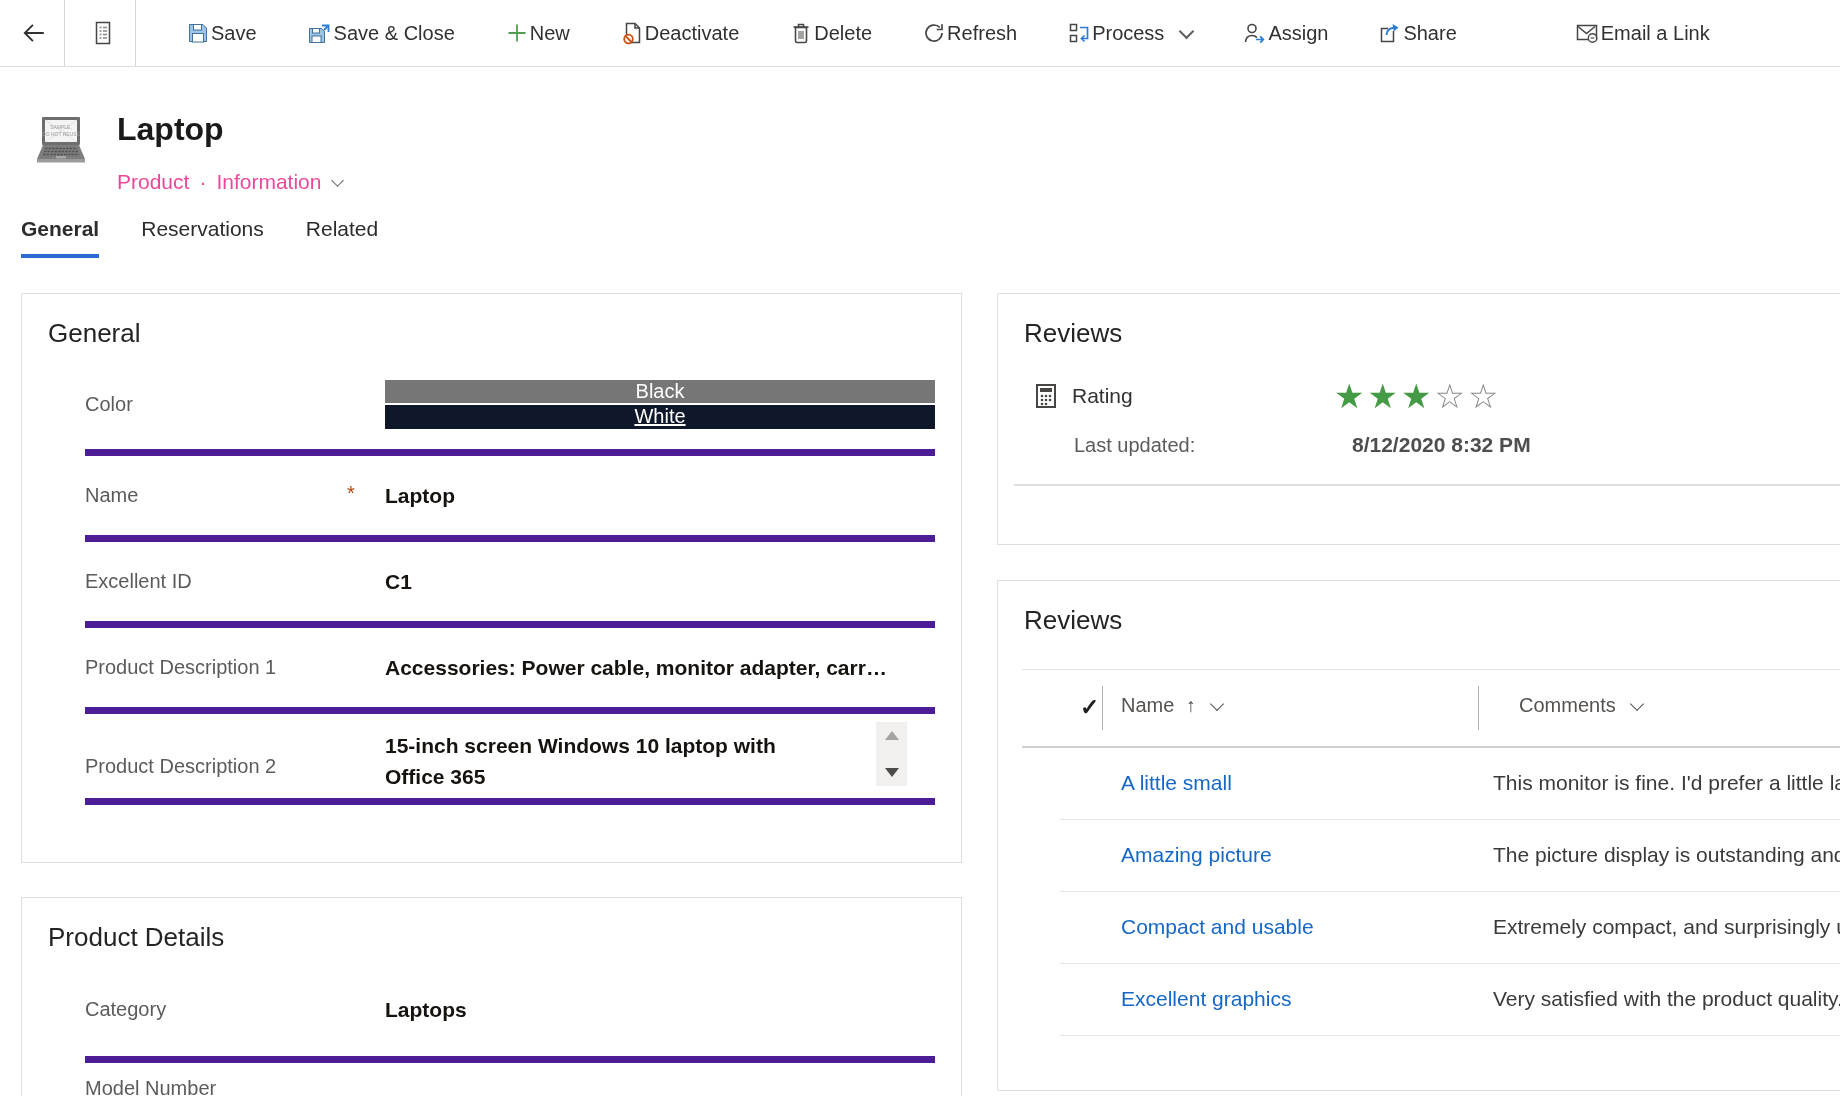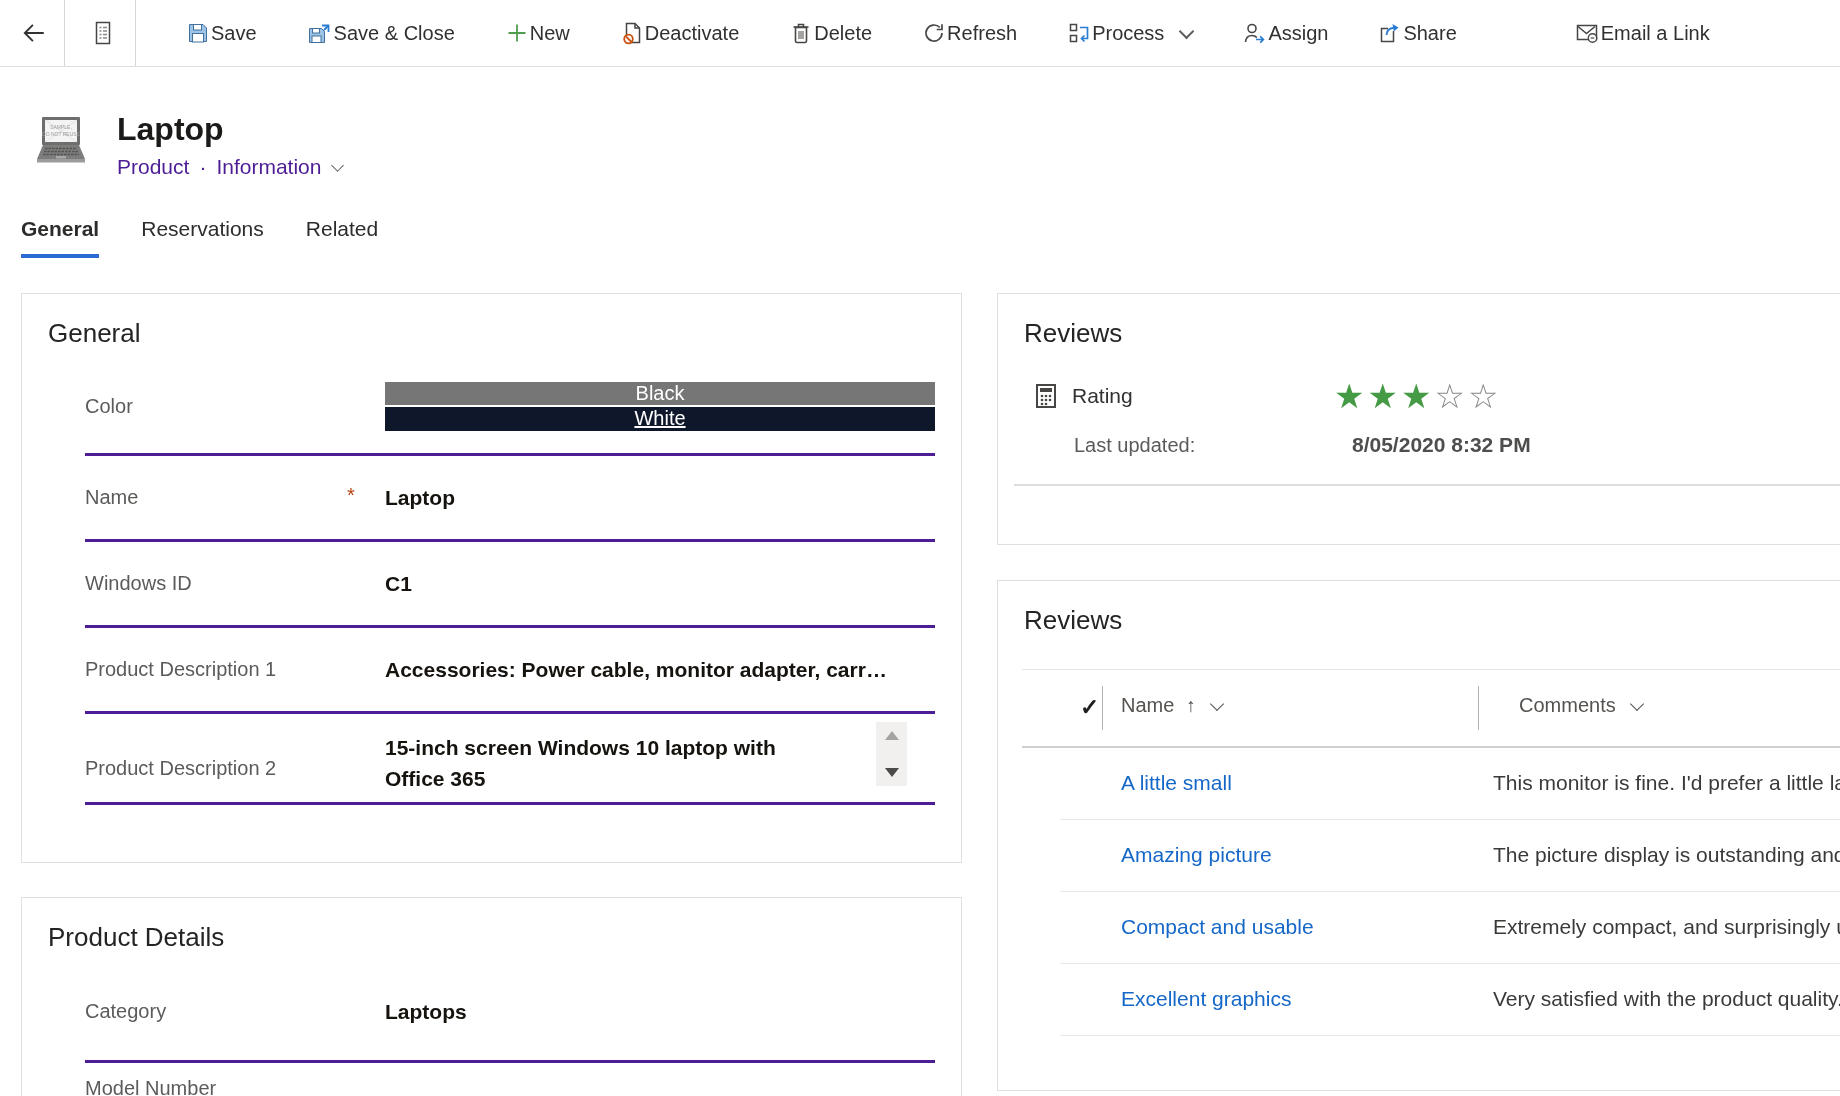--- a/index.html
+++ b/index.html
@@ -16,39 +16,39 @@
   .tb-item svg{flex:0 0 auto;}
   .tb-email{margin-left:118px;}
   .chev{display:inline-block;width:9px;height:9px;border-right:2px solid #605e5c;border-bottom:2px solid #605e5c;
         transform:rotate(45deg);margin-bottom:4px;}
   .tb-item .chev{margin-left:16px;}
 
   
   .record-header{position:absolute;top:110px;left:33px;display:flex;gap:28px;align-items:flex-start;}
   .record-img{width:56px;height:58px;margin-top:2px;cursor:pointer;}
   .rh-title{font-size:32px;font-weight:700;color:#1b1a19;line-height:38px;}
-  .rh-sub{margin-top:7px;font-size:21px;color:#4c1d95;display:flex;align-items:center;gap:10px;}
+  .rh-sub{margin-top:22px;font-size:21px;color:#ec4899;display:flex;align-items:center;gap:10px;}
   .form-selector{display:flex;align-items:center;gap:12px;cursor:pointer;}
 
   
   .tabs{position:absolute;top:217px;left:21px;display:flex;gap:42px;font-size:21px;}
   .tab{padding-bottom:13px;color:#2d2c2b;cursor:pointer;border-bottom:4px solid transparent;}
   .tab.active{font-weight:700;border-bottom-color:#2b6cd4;}
 
   
   .card{position:absolute;background:#fff;border:1px solid #e1dfdd;box-sizing:border-box;}
   #card-general{left:21px;top:293px;width:941px;height:570px;}
   #card-details{left:21px;top:897px;width:941px;height:260px;}
   #card-reviews{left:997px;top:293px;width:866px;height:252px;}
   #card-grid{left:997px;top:580px;width:866px;height:511px;}
   .card-h{font-size:26px;font-weight:400;color:#252423;padding:24px 0 0 26px;}
 
   
   .rows{margin:10px 26px 0 63px;}
-  .g-row{min-height:86px;display:flex;align-items:center;border-bottom:3px solid #4c1d95;position:relative;box-sizing:border-box;}
+  .g-row{min-height:86px;display:flex;align-items:center;border-bottom:7px solid #4c1d95;position:relative;box-sizing:border-box;}
   .g-row .label{width:300px;flex:0 0 300px;font-size:20px;color:#5c5b5a;position:relative;}
   .req{position:absolute;left:262px;top:-2px;color:#b5460f;font-size:20px;}
   .value{font-size:21px;font-weight:700;color:#16130f;}
   .row-color{height:97px;}
   .toggle-group{display:flex;gap:2px;width:560px;height:49px;flex-direction:column;}
   .toggle{flex:1;display:flex;align-items:center;justify-content:center;color:#fff;font-size:20px;cursor:pointer;}
   .val-ellipsis{max-width:505px;white-space:nowrap;overflow:hidden;text-overflow:ellipsis;}
   .row-pd2{height:91px;align-items:center;padding-top:12px;}
   .row-pd2 .label{margin-top:8px;}
   .pd2-text{width:445px;height:64px;overflow:hidden;line-height:31px;}
@@ -249,21 +249,21 @@
 
       <div class="g-row">
         <div class="label">
           <span>Name</span>
           <span class="req">*</span>
         </div>
         <div class="value">Laptop</div>
       </div>
 
       <div class="g-row">
-        <div class="label">Windows ID</div>
+        <div class="label">Excellent ID</div>
         <div class="value">C1</div>
       </div>
 
       <div class="g-row">
         <div class="label">Product Description 1</div>
         <div class="value val-ellipsis">Accessories: Power cable, monitor adapter, carrying case</div>
       </div>
 
       <div class="g-row row-pd2">
         <div class="label">Product Description 2</div>
@@ -305,21 +305,21 @@
             <circle cx="14" cy="16" r="1.3"></circle>
           <circle cx="6" cy="20" r="1.3"></circle>
             <circle cx="10" cy="20" r="1.3"></circle>
         </g>
       </svg>
       <div class="rating-label">Rating</div>
       <div class="stars"><span class="star" style="color: rgb(69, 155, 69);">★</span><span class="star" style="color: rgb(69, 155, 69);">★</span><span class="star" style="color: rgb(69, 155, 69);">★</span><span class="star empty" style="color: rgb(138, 136, 134);">☆</span><span class="star empty" style="color: rgb(138, 136, 134);">☆</span></div>
     </div>
     <div class="updated-row">
       <div class="label">Last updated:</div>
-      <div class="updated-val">8/05/2020 8:32 PM</div>
+      <div class="updated-val">8/12/2020 8:32 PM</div>
     </div>
     <div class="sum-divider"></div>
   </div>
 
   <div class="card" id="card-grid">
     <div class="card-h">Reviews</div>
     <div class="grid-divider"></div>
 
     <div class="grid-header">
       <span class="gh-check">✓</span>

